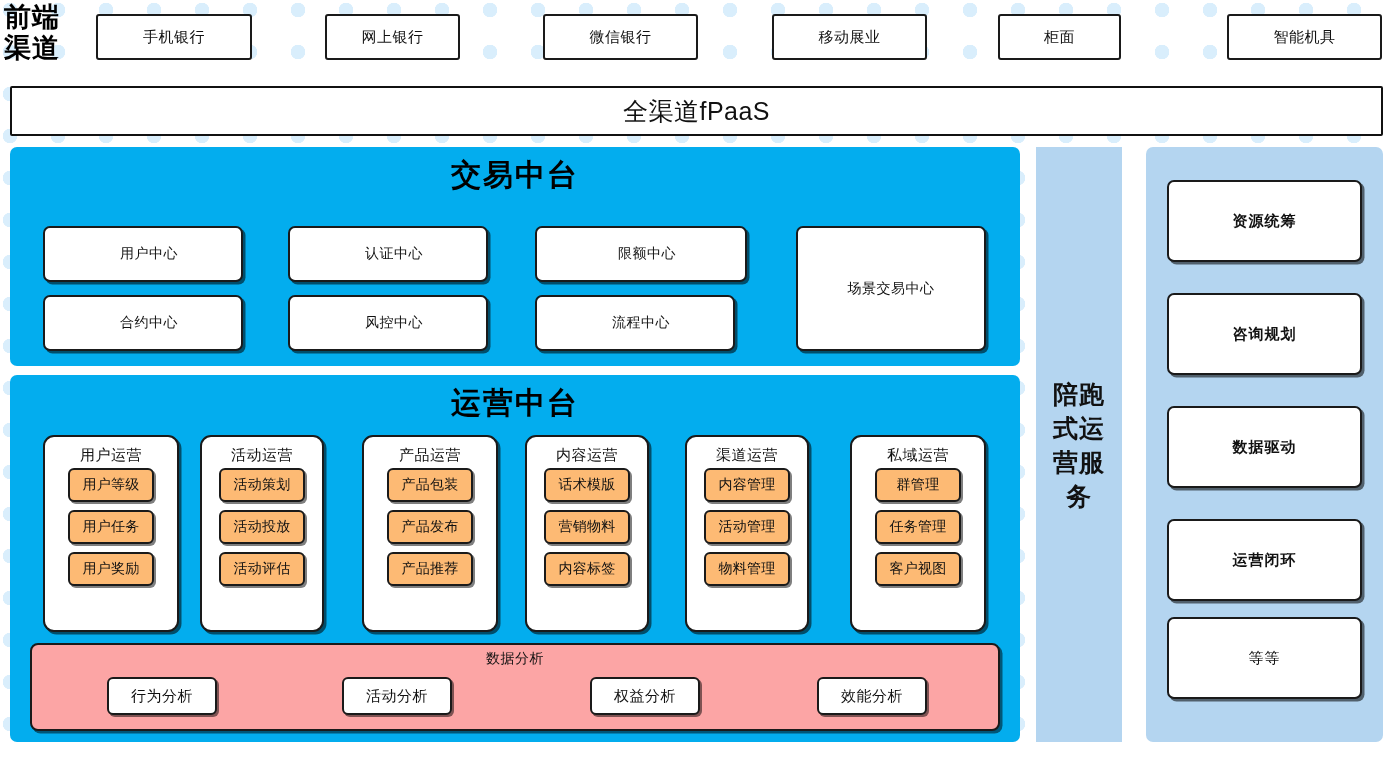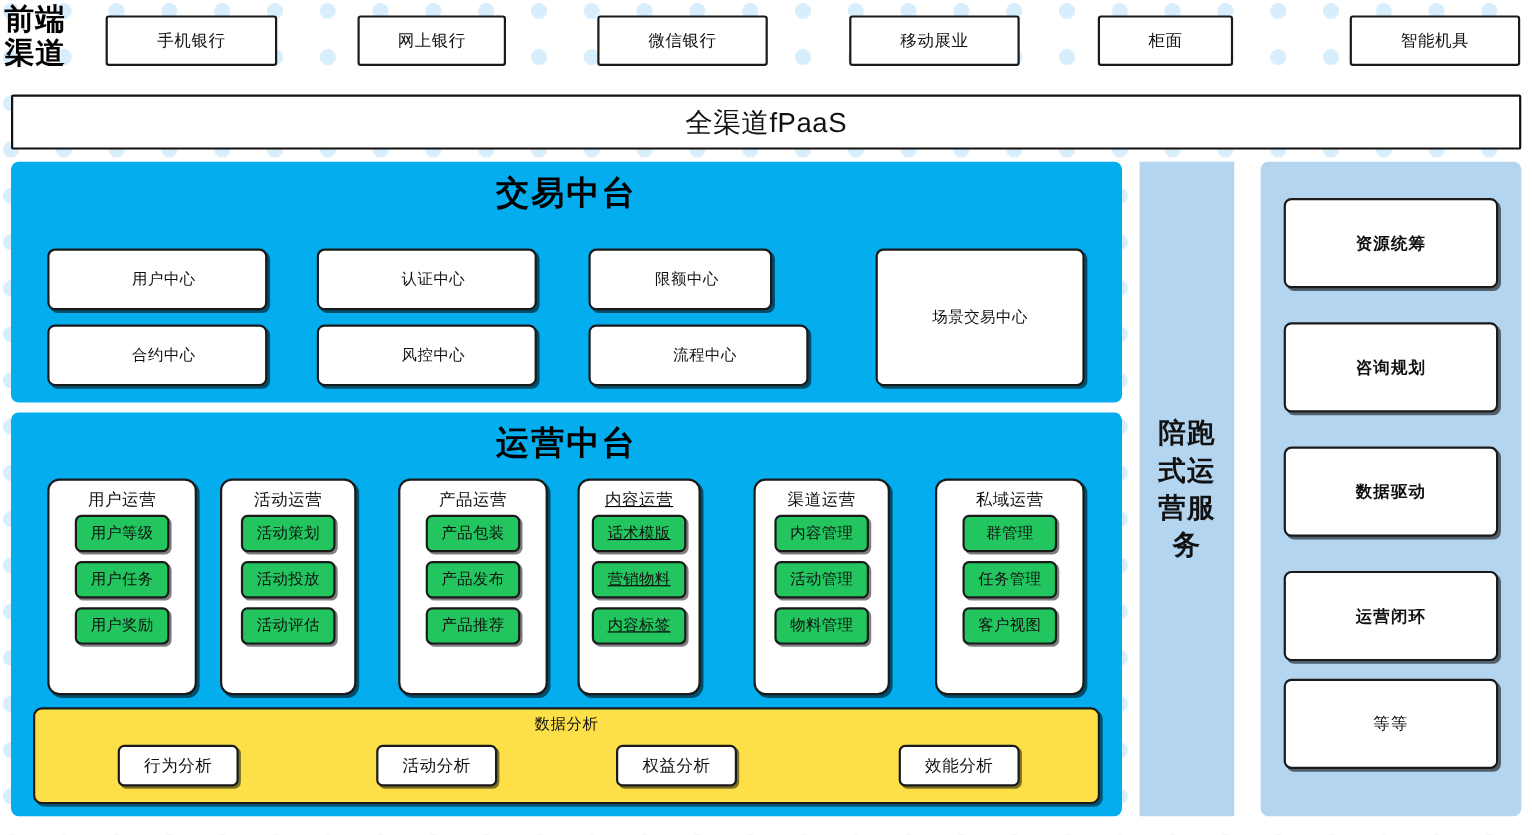--- a/index.html
+++ b/index.html
@@ -73,29 +73,29 @@
     box-shadow:2.5px 2.5px 0 rgba(0,0,0,.55);
     display:flex;flex-direction:column;align-items:center;
     padding-top:5px;
   }
   .ops-group-title{
     font-size:15px;color:#111;letter-spacing:.5px;
     height:26px;line-height:26px;
   }
   .ops-item{
     width:86px;height:34px;margin-bottom:8px;
-    background:#22c55e;border:2.5px solid #1a1a1a;border-radius:6px;box-sizing:border-box;
+    background:#fdba74;border:2.5px solid #1a1a1a;border-radius:6px;box-sizing:border-box;
     box-shadow:2px 2px 0 rgba(0,0,0,.5);
     display:flex;align-items:center;justify-content:center;
     font-size:14px;color:#111;letter-spacing:.3px;
   }
   
   #analysis-box{
     position:absolute;left:30px;top:643px;width:970px;height:88px;
-    background:#fde047;border:2.5px solid #1a1a1a;border-radius:8px;box-sizing:border-box;
+    background:#fca5a5;border:2.5px solid #1a1a1a;border-radius:8px;box-sizing:border-box;
     box-shadow:2.5px 2.5px 0 rgba(0,0,0,.5);
   }
   #analysis-title{
     position:absolute;left:0;top:5px;width:100%;text-align:center;
     font-size:14px;color:#111;letter-spacing:.5px;
   }
   .ana-item{
     position:absolute;top:32px;width:110px;height:38px;
     background:#fff;border:2.5px solid #1a1a1a;border-radius:6px;box-sizing:border-box;
     box-shadow:2px 2px 0 rgba(0,0,0,.5);
@@ -147,21 +147,21 @@
     <div class="chan-box" style="left:1227px;width:155px;">智能机具</div>
   </div>
 
   <div id="fpaas-bar">全渠道fPaaS</div>
 
   <div id="trade-panel" class="cyan-panel">
     <div class="panel-title" style="top:8px;">交易中台</div>
 
     <div class="wbox trade-box" style="left:33px;top:79px;width:200px;">用户中心</div>
     <div class="wbox trade-box" style="left:278px;top:79px;width:200px;">认证中心</div>
-    <div class="wbox trade-box" style="left:525px;top:79px;width:167px;">限额中心</div>
+    <div class="wbox trade-box" style="left:525px;top:79px;width:212px;">限额中心</div>
     <div class="wbox trade-box" style="left:33px;top:148px;width:200px;">合约中心</div>
     <div class="wbox trade-box" style="left:278px;top:148px;width:200px;">风控中心</div>
     <div class="wbox trade-box" style="left:525px;top:148px;width:200px;">流程中心</div>
 
     <div class="wbox" id="box-scene" style="left:786px;top:79px;width:190px;height:125px;font-family:Liberation Serif, serif;">场景交易中心</div>
   </div>
 
   <div id="ops-panel" class="cyan-panel">
     <div class="panel-title" style="top:8px;">运营中台</div>
 
@@ -179,21 +179,21 @@
       <div class="ops-item">活动评估</div>
     </div>
 
     <div class="ops-group" style="left:352px;top:60px;width:136px;height:197px;">
       <div class="ops-group-title">产品运营</div>
       <div class="ops-item">产品包装</div>
       <div class="ops-item">产品发布</div>
       <div class="ops-item">产品推荐</div>
     </div>
 
-    <div class="ops-group" style="left:515px;top:60px;width:112px;height:197px;text-decoration:underline;">
+    <div class="ops-group" style="left:515px;top:60px;width:124px;height:197px;">
       <div class="ops-group-title">内容运营</div>
       <div class="ops-item">话术模版</div>
       <div class="ops-item">营销物料</div>
       <div class="ops-item">内容标签</div>
     </div>
 
     <div class="ops-group" style="left:675px;top:60px;width:124px;height:197px;">
       <div class="ops-group-title">渠道运营</div>
       <div class="ops-item">内容管理</div>
       <div class="ops-item">活动管理</div>
@@ -205,21 +205,21 @@
       <div class="ops-item">群管理</div>
       <div class="ops-item">任务管理</div>
       <div class="ops-item">客户视图</div>
     </div>
   </div>
 
   <div id="analysis-box">
     <div id="analysis-title">数据分析</div>
     <div class="ana-item" style="left:75px;">行为分析</div>
     <div class="ana-item" style="left:310px;">活动分析</div>
-    <div class="ana-item" style="left:528px;text-align:right;">权益分析</div>
+    <div class="ana-item" style="left:558px;text-align:right;">权益分析</div>
     <div class="ana-item" style="left:785px;">效能分析</div>
   </div>
 
   <div id="service-banner">
     <div id="service-banner-text">陪跑式运营服务</div>
   </div>
 
   <div id="service-col">
     <div class="svc-box" style="top:33px;">资源统筹</div>
     <div class="svc-box" style="top:146px;">咨询规划</div>

